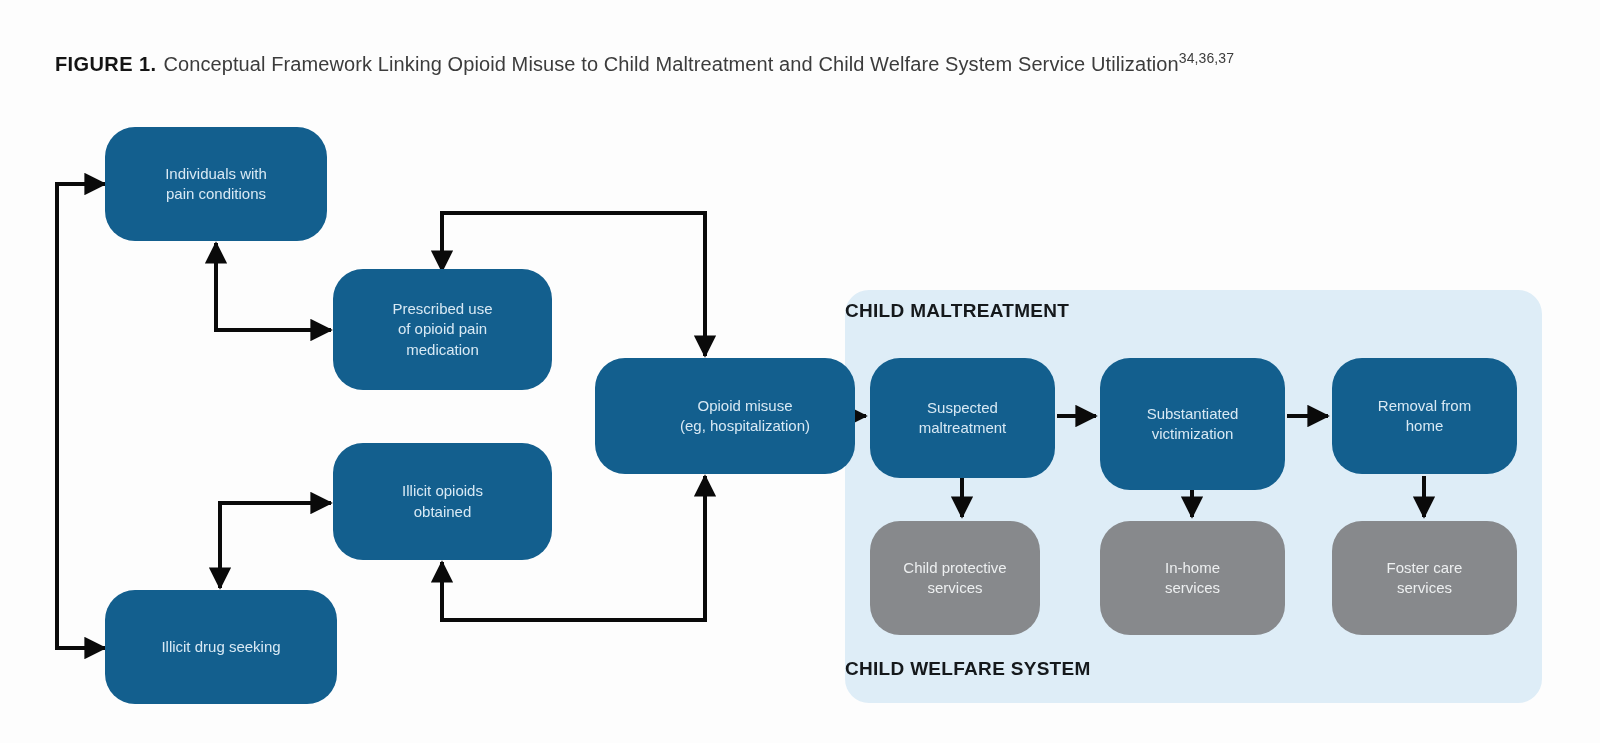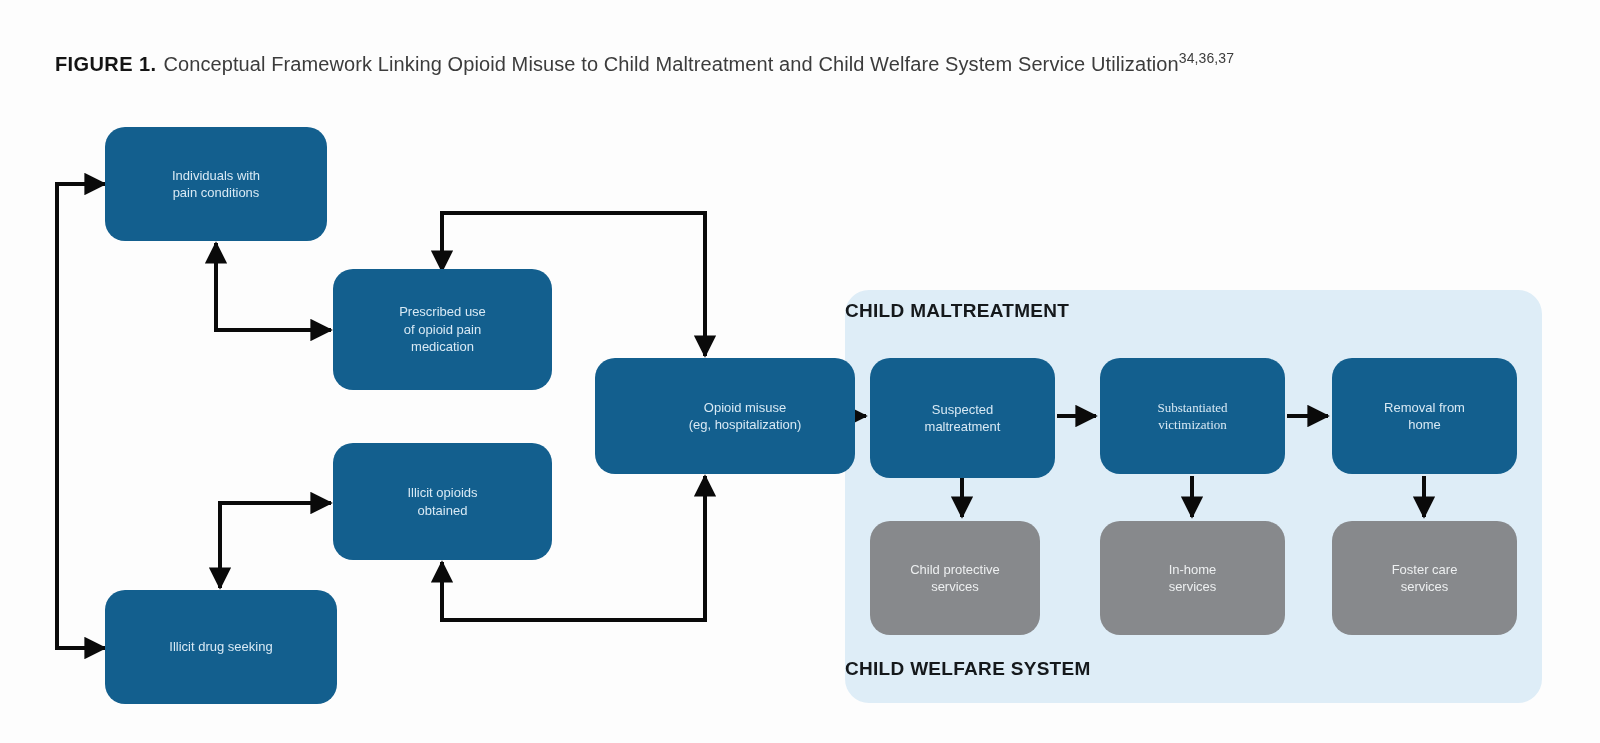--- a/index.html
+++ b/index.html
@@ -24,31 +24,31 @@
     position:absolute; left:845px; width:697px; text-align:left;
     font-weight:bold; font-size:19px; color:#15191c;
     letter-spacing:0.3px; z-index:2;
   }
   .panel-label.top { top:300px; }
   .panel-label.bottom { top:658px; }
   .node {
     position:absolute; z-index:3;
     display:flex; align-items:center; justify-content:center;
     text-align:center; white-space:pre-line;
-    border-radius:20px; font-size:13px; line-height:1.34;
+    border-radius:30px; font-size:15px; line-height:1.34;
   }
   .node.blue { background:var(--node-blue); color:var(--node-text); }
   .node.gray { background:var(--node-gray); color:var(--gray-text); }
   .n-individuals   { left:105px;  top:127px; width:222px; height:114px; }
   .n-prescribed    { left:333px;  top:269px; width:219px; height:121px; }
   .n-illicit-obt   { left:333px;  top:443px; width:219px; height:117px; }
   .n-illicit-seek  { left:105px;  top:590px; width:232px; height:114px; }
   .n-misuse        { left:595px;  top:358px; width:220px; height:116px;padding-left:40px; }
   .n-suspected     { left:870px;  top:358px; width:185px; height:120px; }
-  .n-substantiated { left:1100px; top:358px; width:185px; height:116px;font-family:Liberation Serif, serif; }
+  .n-substantiated { left:1100px; top:358px; width:185px; height:132px; }
   .n-removal       { left:1332px; top:358px; width:185px; height:116px; }
   .n-cps           { left:870px;  top:521px; width:170px; height:114px; }
   .n-inhome        { left:1100px; top:521px; width:185px; height:114px; }
   .n-foster        { left:1332px; top:521px; width:185px; height:114px; }
   svg.connectors { position:absolute; left:0; top:0; z-index:2; }
   svg.connectors path.conn {
     fill:none; stroke:var(--arrow-black); stroke-width:4; stroke-linejoin:miter;
   }
   #ah path { fill:var(--arrow-black); }
 </style>

